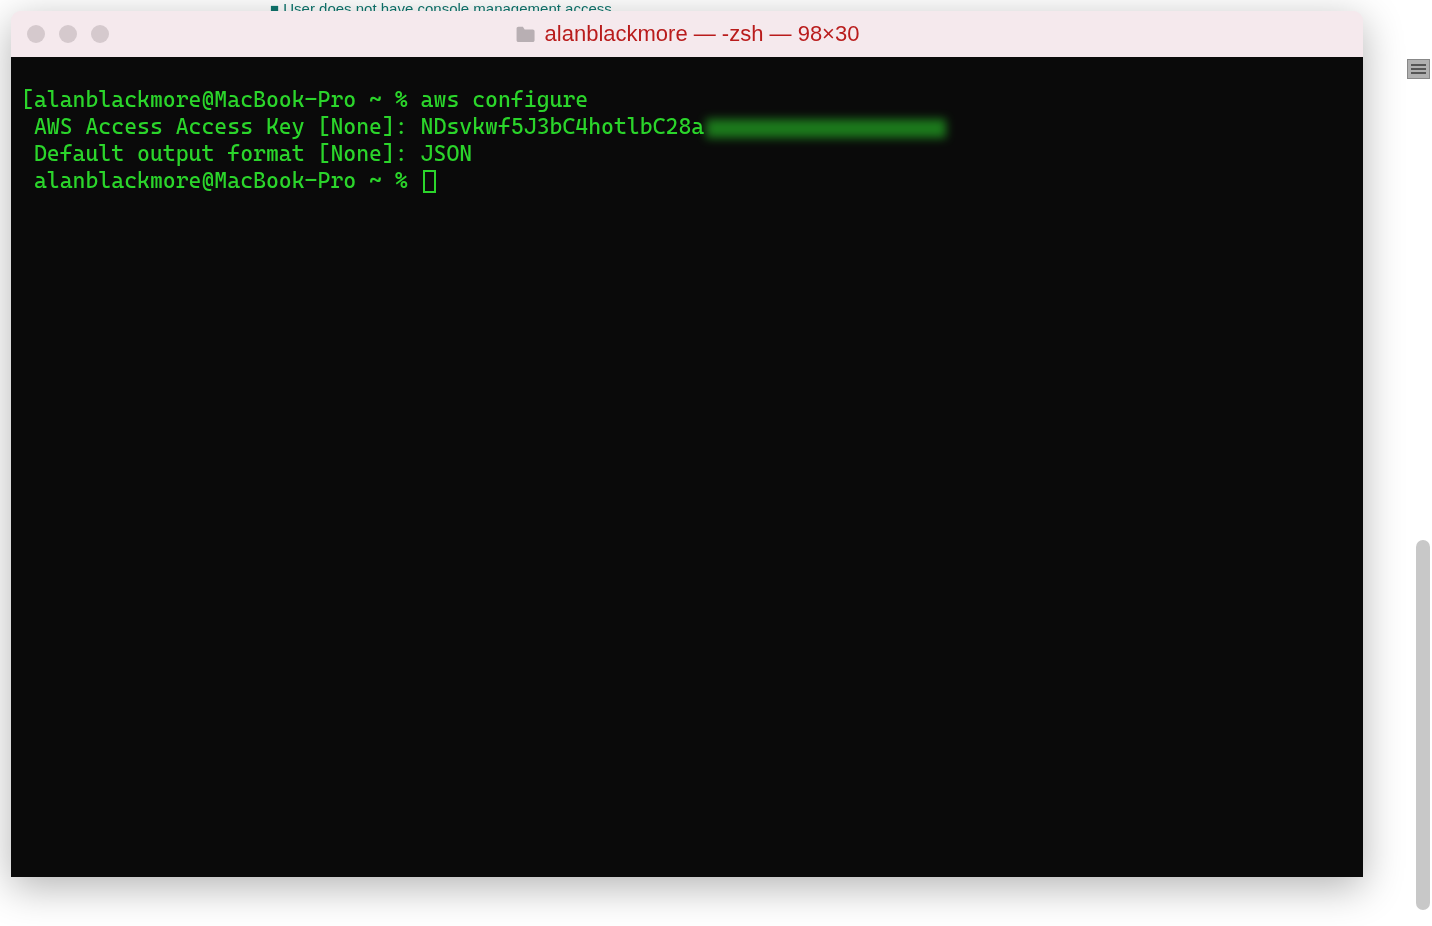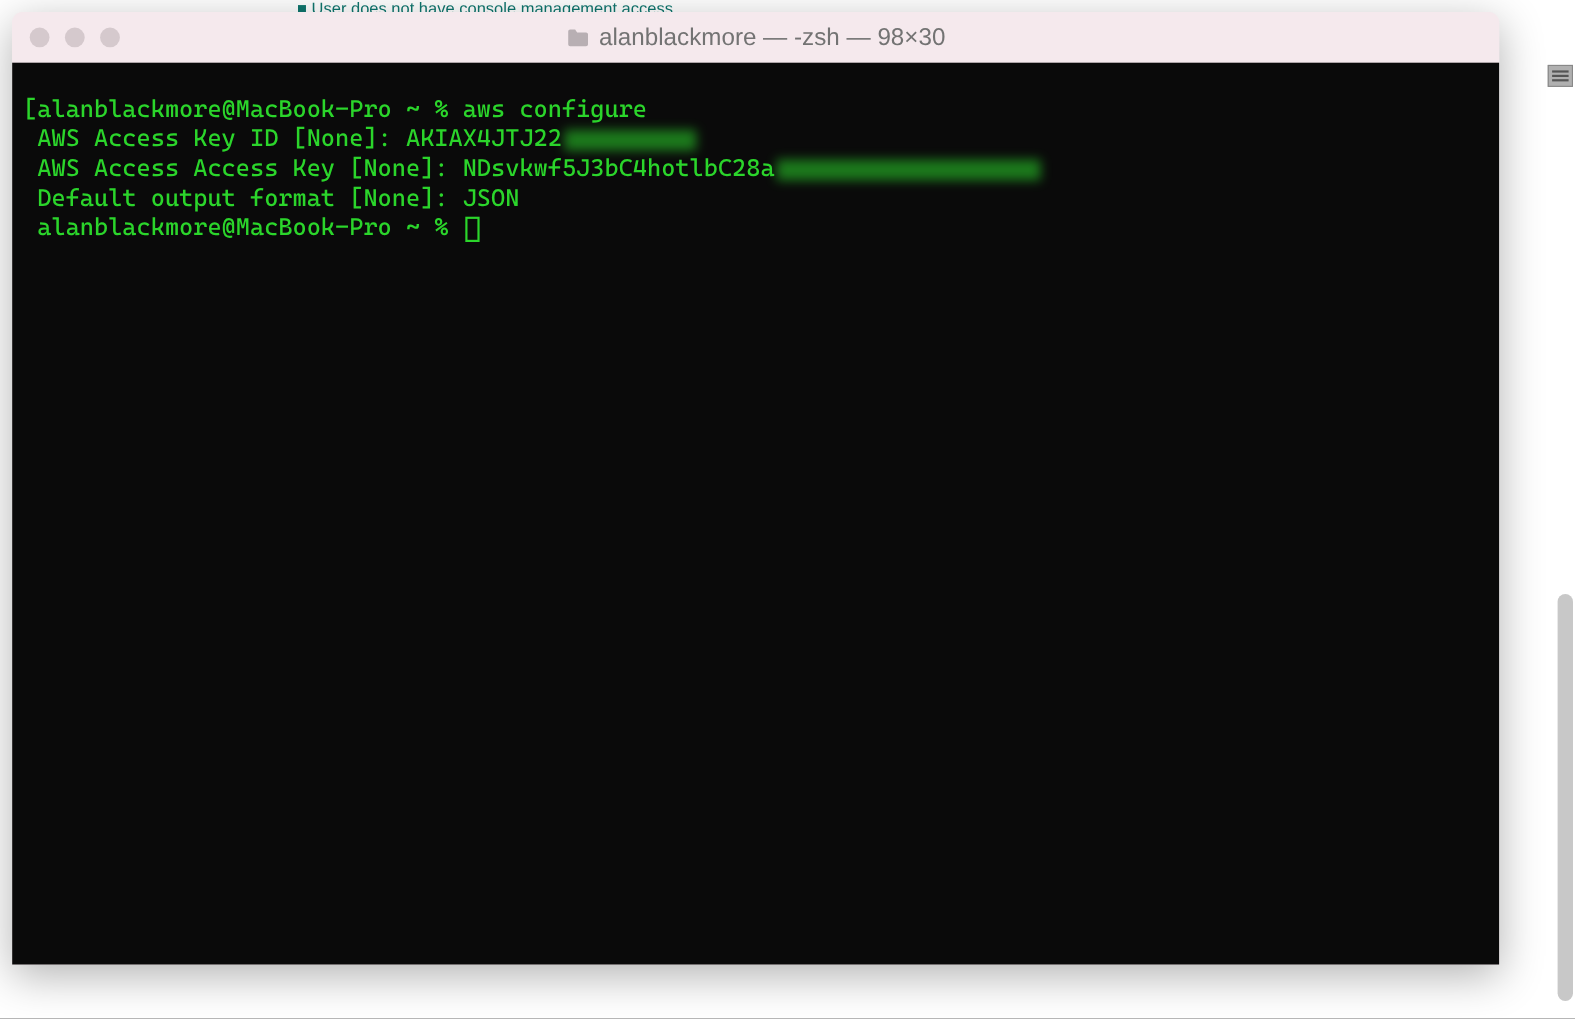--- a/index.html
+++ b/index.html
@@ -79,21 +79,21 @@
       background: #d5c9cd;
     }
     
     .title-bar-center {
       position: absolute;
       left: 50%;
       transform: translateX(-50%);
       display: flex;
       align-items: center;
       gap: 8px;
-      color: #737373;
+      color: #b91c1c;
       font-size: 22px;
       font-weight: 500;
     }
     
     .folder-icon {
       width: 22px;
       height: 18px;
       display: inline-flex;
       align-items: center;
       justify-content: center;
@@ -210,21 +210,20 @@
         <svg viewBox="0 0 24 20">
             <path d="M2 4 C2 2.9 2.9 2 4 2 L9 2 L11 5 L20 5 C21.1 5 22 5.9 22 7 L22 17 C22 18.1 21.1 19 20 19 L4 19 C2.9 19 2 18.1 2 17 Z"></path>
           </svg>
       </span>
       <span>alanblackmore — -zsh — 98×30</span>
     </div>
   </div>
 
   <div class="terminal-body">
     <div class="terminal-line"><span class="bracket">[</span><span>alanblackmore@MacBook-Pro ~ % </span><span>aws configure</span></div>
-    <div class="terminal-line"> <span>AWS Access Key ID [None]: </span><span>AKIAX4JTJ22</span><span class="redacted redacted-1"></span></div>
     <div class="terminal-line"> <span>AWS Access Access Key [None]: </span><span>NDsvkwf5J3bC4hotlbC28a</span><span class="redacted redacted-2"></span></div>
     <div class="terminal-line"> <span>Default output format [None]: </span><span>JSON</span></div>
     <div class="terminal-line"> <span>alanblackmore@MacBook-Pro ~ % </span><span class="cursor-box"></span></div>
   </div>
 </div>
 
 <div class="right-edge-icon">
   <div class="l"></div>
   <div class="l"></div>
   <div class="l"></div>

